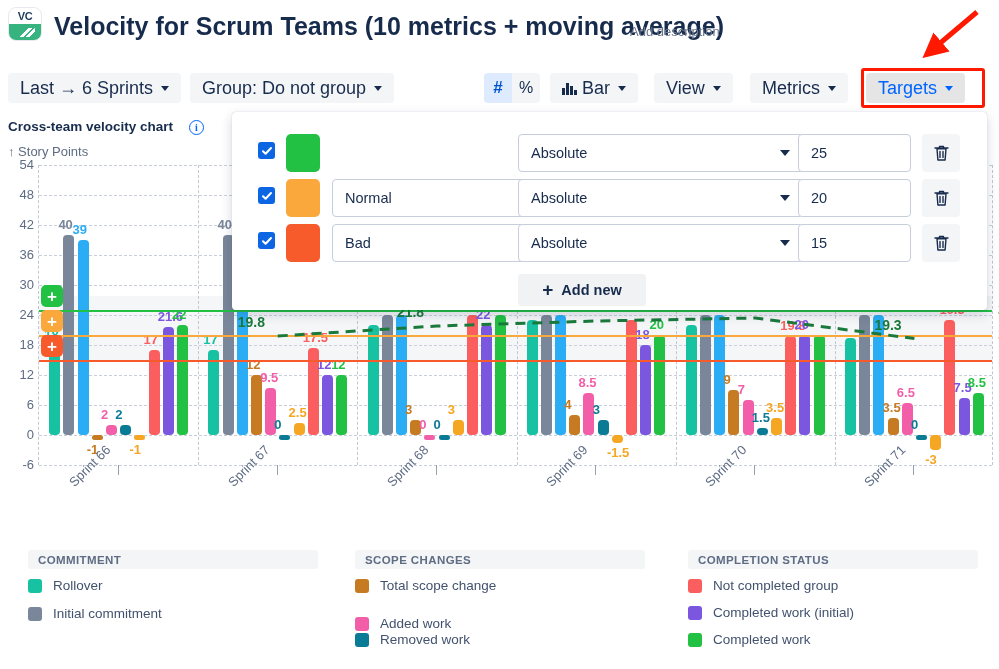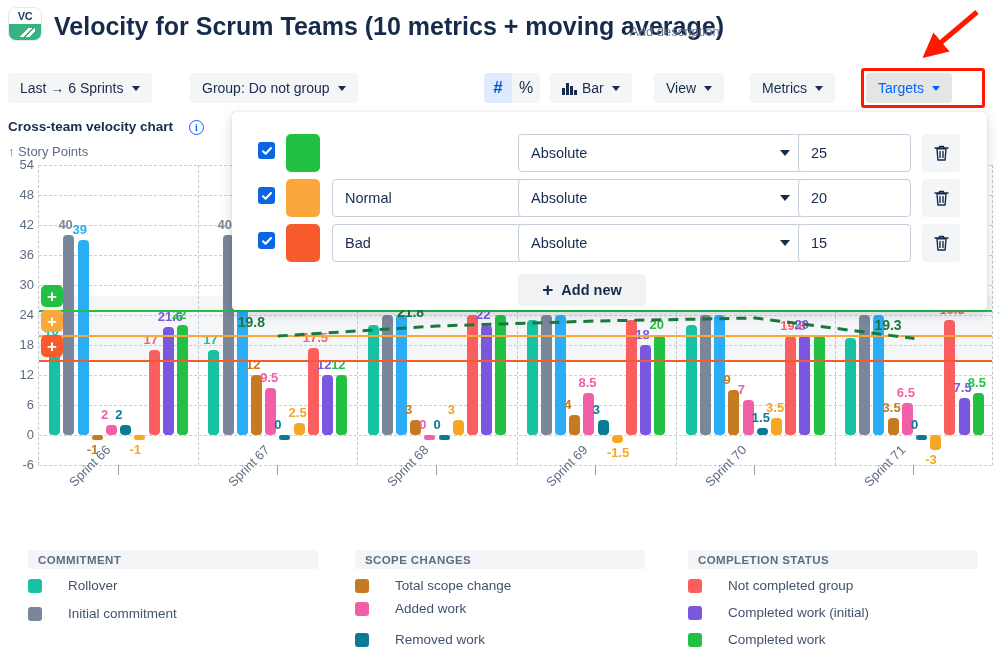--- a/index.html
+++ b/index.html
@@ -44,21 +44,21 @@
     position:absolute; left:630px; top:24px;
     font-size:13px; color:#6B778C;
   }
   #red-arrow { position:absolute; left:920px; top:8px; width:62px; height:50px; }
 
   
   #toolbar { position:absolute; left:0; top:70px; width:999px; height:36px; }
   .tbtn {
     position:absolute; height:30px; border-radius:4px;
     background:#F4F5F7; color:#172B4D;
-    font-size:14px; display:flex; align-items:center; gap:6px;
+    font-size:18px; display:flex; align-items:center; gap:6px;
     padding:0 12px; white-space:nowrap; cursor:pointer; border:none;
     font-family:"Liberation Sans", sans-serif;
   }
   .caret { width:0;height:0;border-left:4px solid transparent;border-right:4px solid transparent;
            border-top:5px solid currentColor; display:inline-block; margin-left:2px; }
   #btn-sprints { left:8px; top:3px; }
   #btn-group   { left:190px; top:3px; }
   #seg-hash {
     position:absolute; left:484px; top:3px; width:28px; height:30px; border-radius:4px 0 0 4px;
     background:#DEEBFF; color:#0052CC; display:flex;align-items:center;justify-content:center;
@@ -120,21 +120,21 @@
   }
 
   
   #legend { position:absolute; left:0; top:550px; width:999px; height:115px; }
   .lgroup { position:absolute; top:0; }
   .lhead {
     height:19px; background:#F4F5F7; border-radius:3px;
     font-size:11.5px; font-weight:bold; color:#5E6C84; letter-spacing:.4px;
     display:flex; align-items:center; padding-left:10px;
   }
-  .litem { position:absolute; display:flex; align-items:center; gap:26px; font-size:13.5px; color:#42526E; cursor:pointer; }
+  .litem { position:absolute; display:flex; align-items:center; gap:11px; font-size:13.5px; color:#42526E; cursor:pointer; }
   .swatch { width:14px;height:14px;border-radius:3px;flex:none; }
 
   
   #targets-panel {
     position:absolute; left:232px; top:112px; width:755px; height:198px;
     background:#fff; border-radius:4px;
     box-shadow:0 4px 12px rgba(9,30,66,0.18), 0 0 1px rgba(9,30,66,0.3);
     z-index:50;
   }
   .trow { position:absolute; left:0; width:100%; height:38px; }
@@ -413,21 +413,21 @@
         <span class="swatch" style="background:#7A8699"></span>
         <span>Initial commitment</span>
       </div>
     </div>
     <div class="lgroup" style="left: 355px; width: 290px;">
       <div class="lhead">SCOPE CHANGES</div>
       <div class="litem" style="left: 0px; top: 28px;">
         <span class="swatch" style="background:#C67A22"></span>
         <span>Total scope change</span>
       </div>
-      <div class="litem" style="left: 0px; top: 51px;">
+      <div class="litem" style="left: 0px; top: 66px;">
         <span class="swatch" style="background:#F25FA8"></span>
         <span>Added work</span>
       </div>
       <div class="litem" style="left: 0px; top: 82px;">
         <span class="swatch" style="background:#0A7B94"></span>
         <span>Removed work</span>
       </div>
     </div>
     <div class="lgroup" style="left: 688px; width: 290px;">
       <div class="lhead">COMPLETION STATUS</div>

